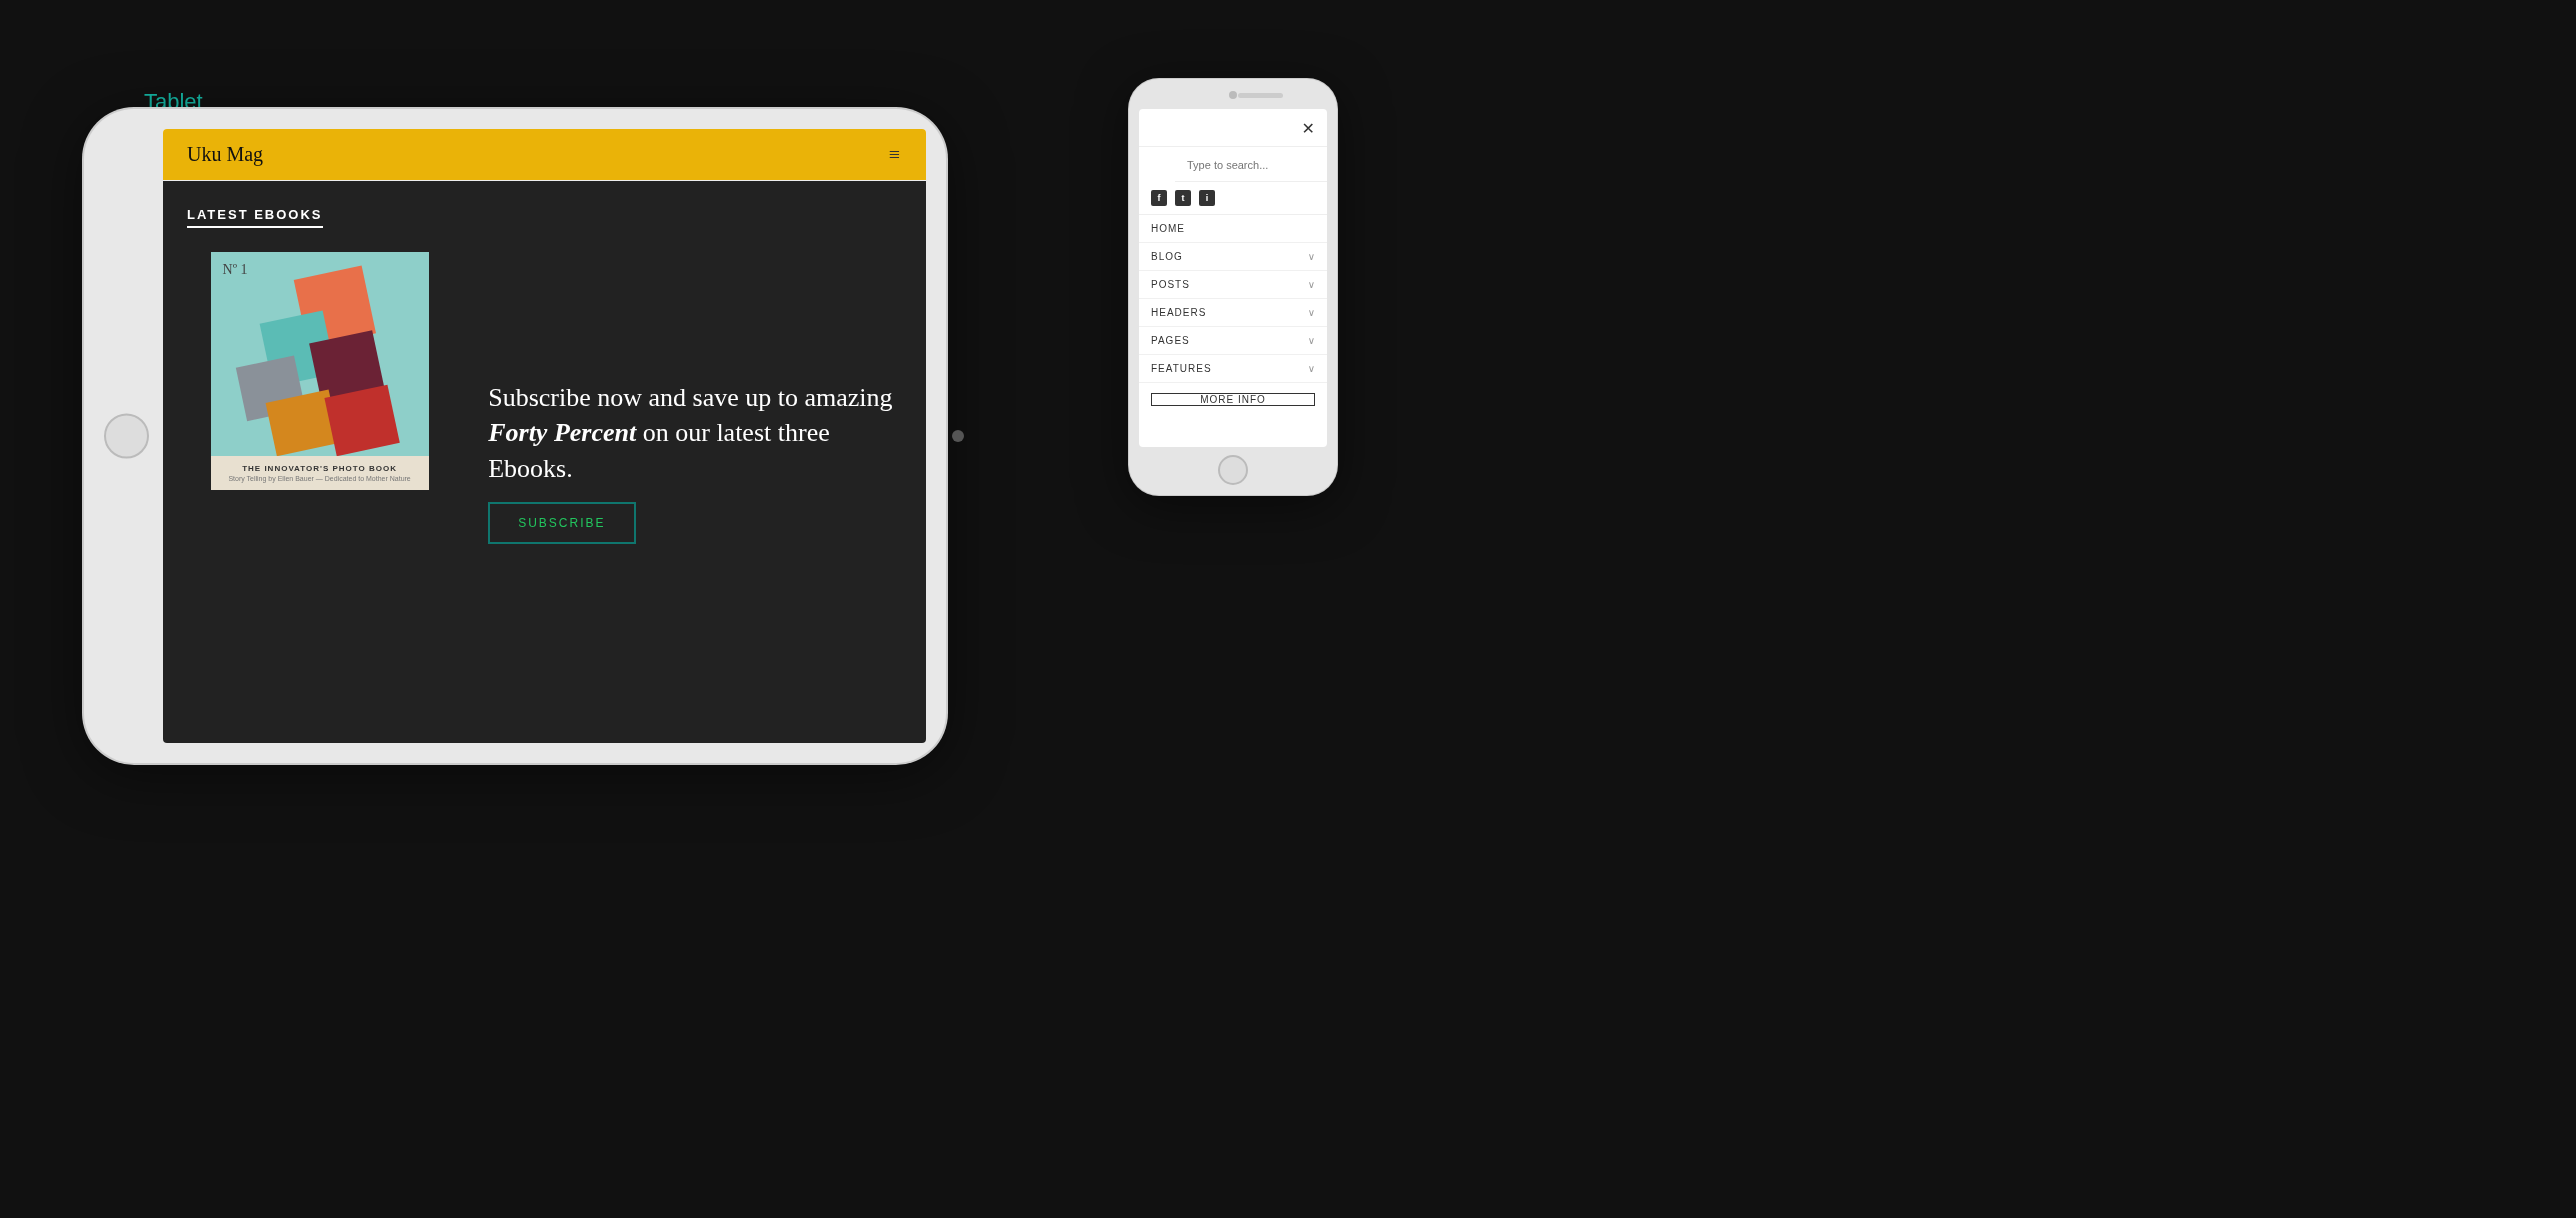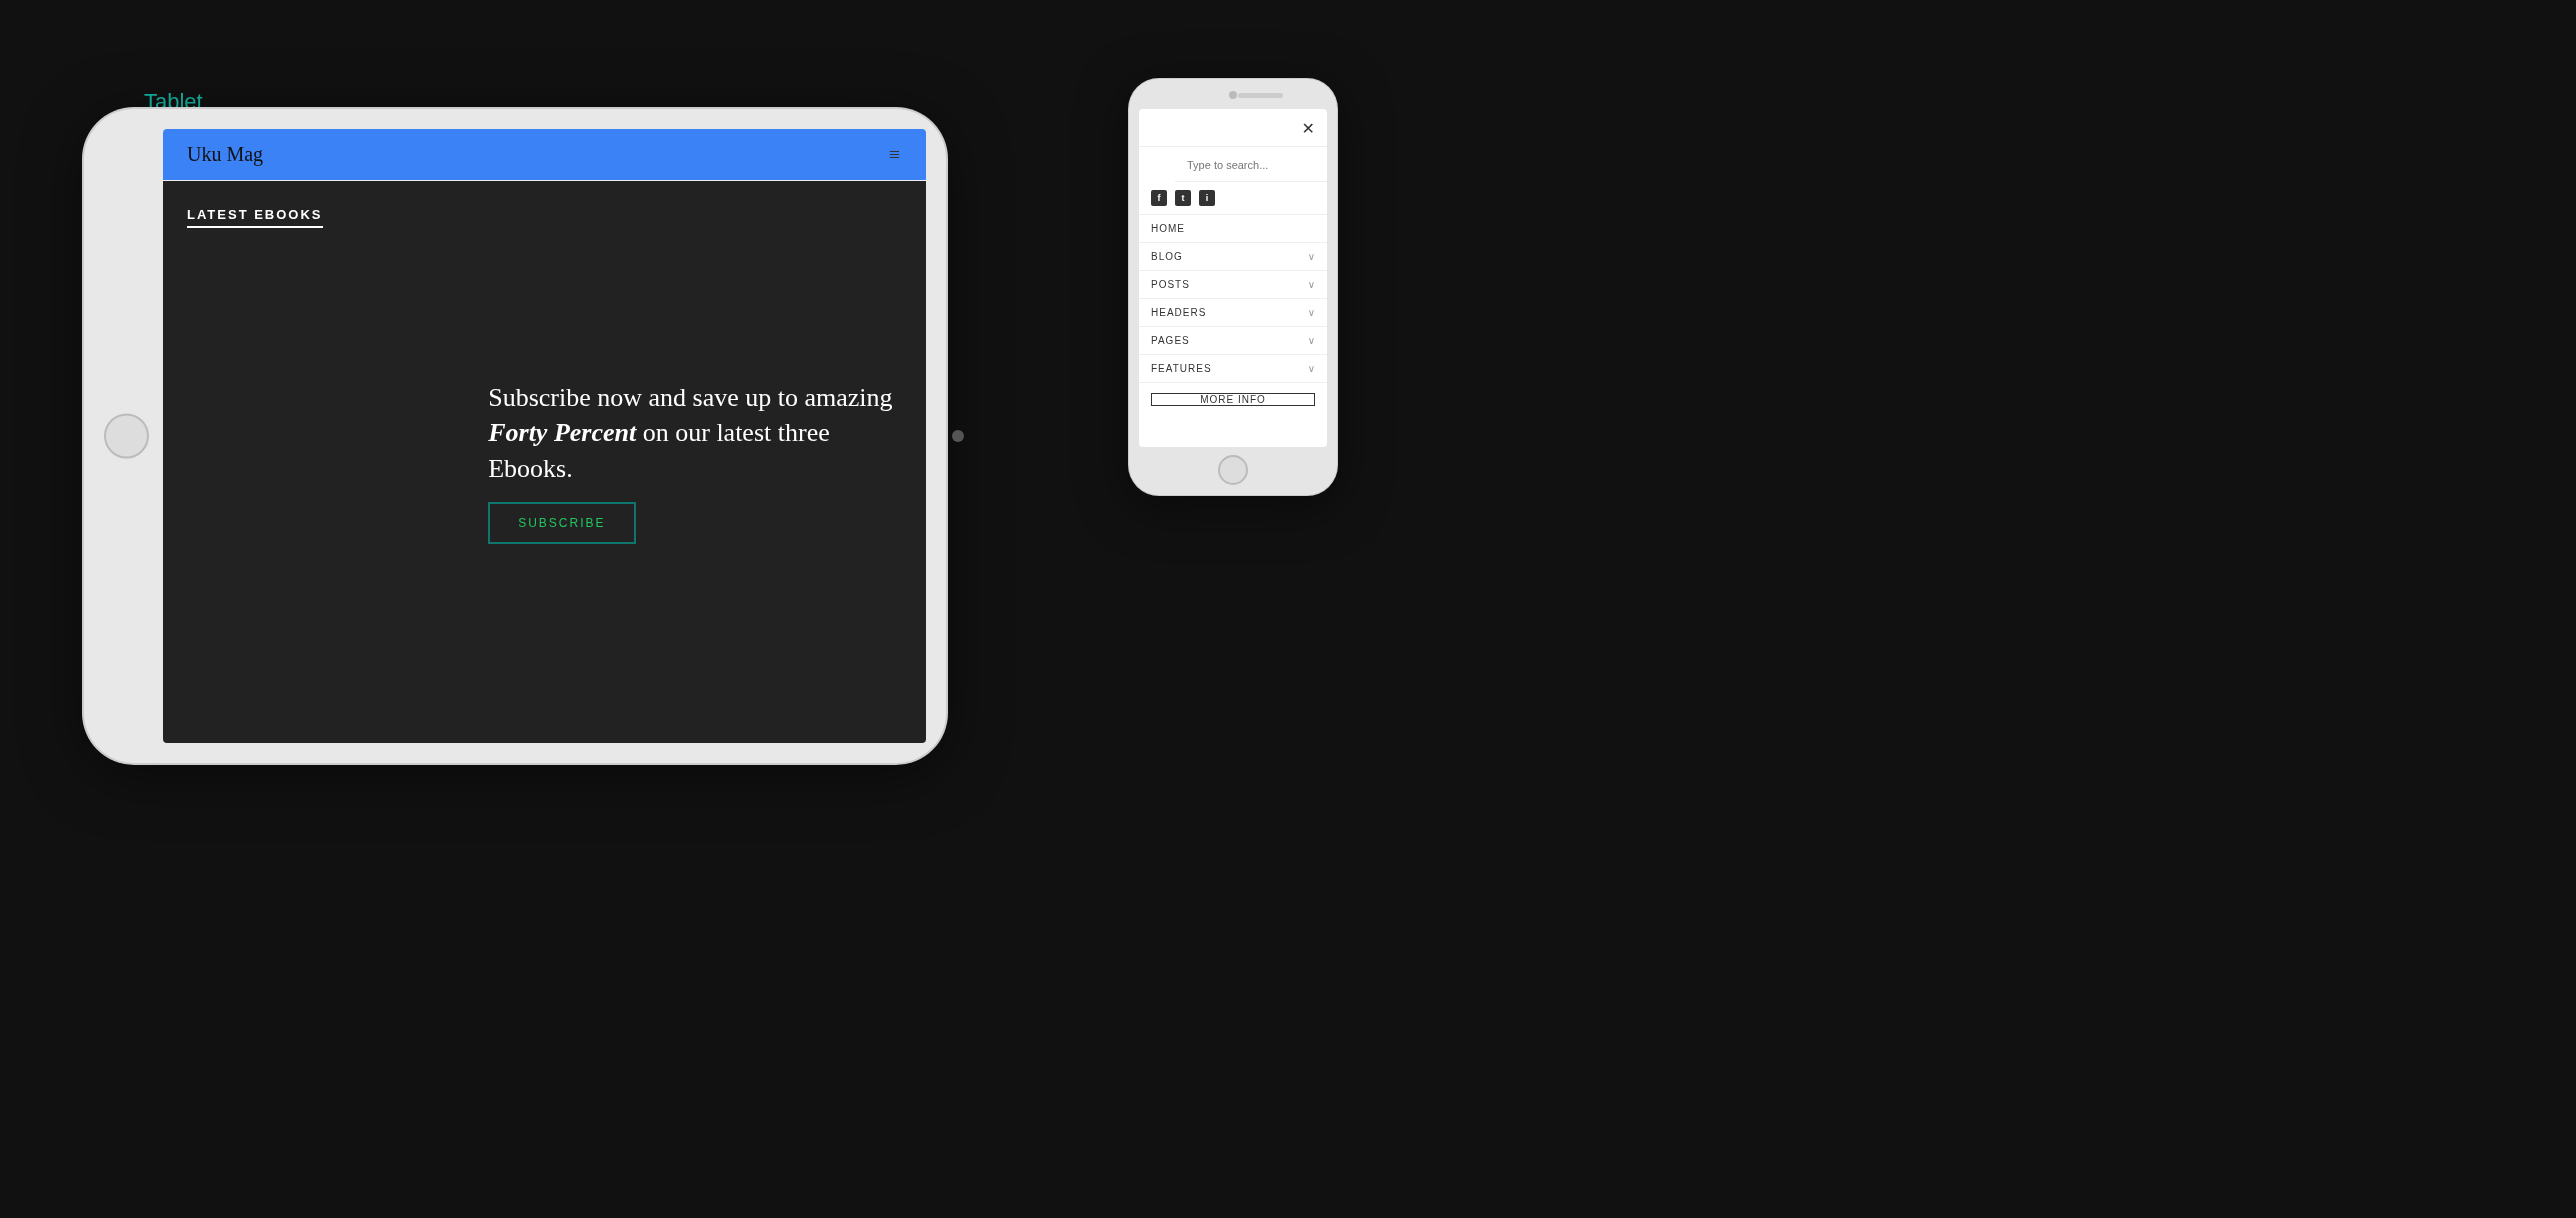--- a/index.html
+++ b/index.html
@@ -56,21 +56,21 @@
       right: 20px;
       bottom: 20px;
       background: #fff;
       border-radius: 4px;
       overflow: hidden;
     }
 
     
     .tablet-header {
       height: 52px;
-      background: #3b82f6;
+      background: #eab308;
       display: flex;
       align-items: center;
       justify-content: space-between;
       padding: 0 24px;
       border-bottom: 1px solid #eee;
     }
 
     .tablet-logo {
       font-size: 20px;
       font-family: Georgia, serif;
@@ -371,20 +371,43 @@
     </div>
 
     <div class="tablet-full-content">
       <div class="tablet-inner">
 
         <div class="left-panel">
           <div class="section-label-area">
             <div class="tablet-section-heading">Latest Ebooks</div>
           </div>
 
+          <div class="book-wrapper">
+            <span class="book-number" style="position:absolute;top:10px;left:12px;color:#444;font-size:14px;font-family:Georgia,serif;">Nº 1</span>
+
+            <svg width="218" height="238" viewBox="0 0 220 240" style="position:absolute;top:0;left:0;">
+
+              <rect x="90" y="20" width="70" height="70" fill="#e8704a" transform="rotate(-12 125 55)"></rect>
+
+              <rect x="55" y="65" width="65" height="65" fill="#5bbcb5" transform="rotate(-12 87 97)"></rect>
+
+              <rect x="105" y="85" width="65" height="65" fill="#6b2235" transform="rotate(-12 137 117)"></rect>
+
+              <rect x="30" y="110" width="60" height="55" fill="#8a9199" transform="rotate(-12 60 137)"></rect>
+
+              <rect x="60" y="145" width="65" height="55" fill="#d4871e" transform="rotate(-12 92 172)"></rect>
+
+              <rect x="120" y="140" width="65" height="60" fill="#c0302c" transform="rotate(-12 152 170)"></rect>
+            </svg>
+
+            <div style="position:absolute;bottom:0;left:0;right:0;background:#e8e0d0;padding:8px 4px;text-align:center;">
+              <div class="book-title" style="font-size:8px;font-family:Arial,sans-serif;font-weight:bold;letter-spacing:1px;text-transform:uppercase;color:#333;">THE INNOVATOR'S PHOTO BOOK</div>
+              <div class="book-subtitle" style="font-size:7px;font-family:Arial,sans-serif;color:#777;margin-top:2px;">Story Telling by Ellen Bauer — Dedicated to Mother Nature</div>
+            </div>
+          </div>
         </div>
 
         <div class="right-panel">
           <p class="tablet-promo-title">
             Subscribe now and save up to amazing <em>Forty Percent</em> on our latest three Ebooks.
           </p>
           <button class="subscribe-btn">SUBSCRIBE</button>
         </div>
 
       </div>

